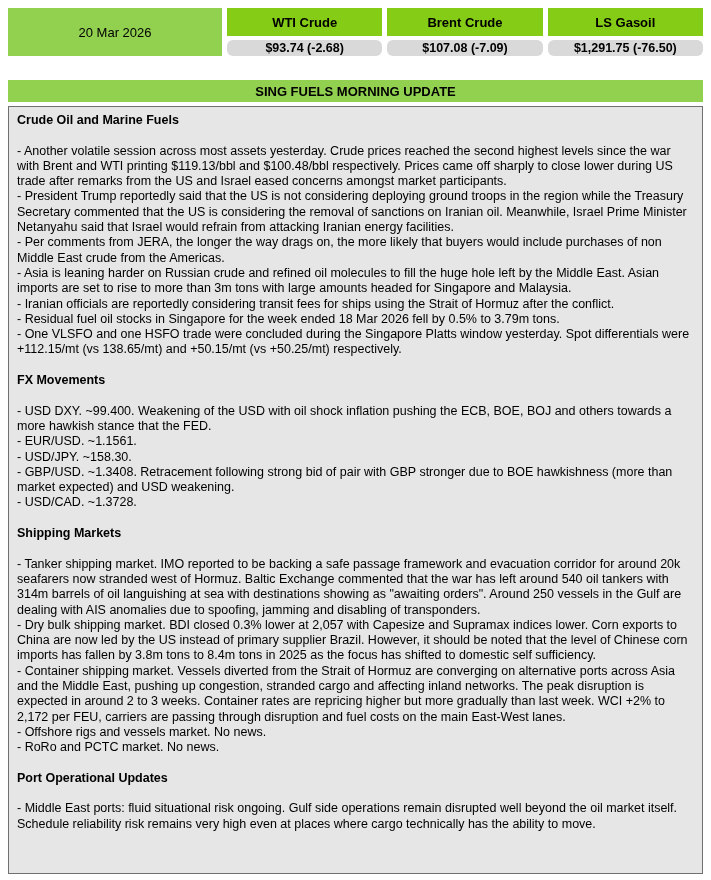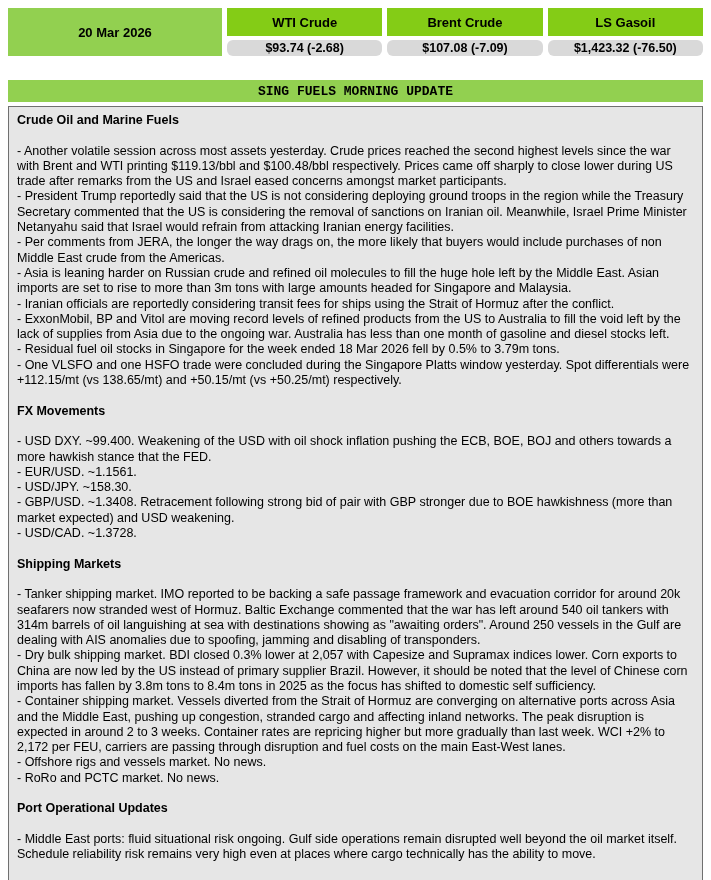--- a/index.html
+++ b/index.html
@@ -16,35 +16,34 @@
     display: grid;
     grid-template-columns: 214px 1fr 1fr 1fr;
     grid-template-rows: 28px 16px;
     column-gap: 5px;
     row-gap: 4px;
   }
   .cell { display: flex; align-items: center; justify-content: center; }
   .date-cell {
     grid-row: 1 / span 2;
     background: #92D050;
-    font-weight: bold;
+    font-weight: normal;
     font-size: 13px;
   }
   .label-cell { background: #84cc16; font-weight: bold; font-size: 13px; }
   .value-cell { background: #D9D9D9; font-weight: bold; font-size: 12.5px; border-radius: 6px; }
 
   
   .title-bar {
     margin-top: 24px;
     height: 22px;
     background: #92D050;
     display: flex; align-items: center; justify-content: center;
     font-weight: bold;
     font-size: 13px;
-    font-family: Liberation Mono, monospace;
   }
 
   
   .content-box {
     margin-top: 4px;
     background: #E6E6E6;
     border: 1px solid #707070;
     padding: 6px 8px 26px 8px;
     font-size: 12.5px;
     line-height: 15.3px;
@@ -63,36 +62,35 @@
 
   <div class="price-grid">
     <div class="cell date-cell">20 Mar 2026</div>
 
     <div class="cell label-cell">WTI Crude</div>
     <div class="cell label-cell">Brent Crude</div>
     <div class="cell label-cell">LS Gasoil</div>
 
     <div class="cell value-cell">$93.74 (-2.68)</div>
     <div class="cell value-cell">$107.08 (-7.09)</div>
-    <div class="cell value-cell">$1,423.32 (-76.50)</div>
+    <div class="cell value-cell">$1,291.75 (-76.50)</div>
   </div>
 
   <div class="title-bar">
     <span>SING FUELS MORNING UPDATE</span>
   </div>
 
   <div class="content-box">
       <div class="section-heading">Crude Oil and Marine Fuels</div>
       <div class="paragraph-group">
         <p class="bullet-paragraph">- Another volatile session across most assets yesterday. Crude prices reached the second highest levels since the war with Brent and WTI printing $119.13/bbl and $100.48/bbl respectively. Prices came off sharply to close lower during US trade after remarks from the US and Israel eased concerns amongst market participants.</p>
         <p class="bullet-paragraph">- President Trump reportedly said that the US is not considering deploying ground troops in the region while the Treasury Secretary commented that the US is considering the removal of sanctions on Iranian oil. Meanwhile, Israel Prime Minister Netanyahu said that Israel would refrain from attacking Iranian energy facilities.</p>
         <p class="bullet-paragraph">- Per comments from JERA, the longer the way drags on, the more likely that buyers would include purchases of non Middle East crude from the Americas.</p>
         <p class="bullet-paragraph">- Asia is leaning harder on Russian crude and refined oil molecules to fill the huge hole left by the Middle East. Asian imports are set to rise to more than 3m tons with large amounts headed for Singapore and Malaysia.</p>
         <p class="bullet-paragraph">- Iranian officials are reportedly considering transit fees for ships using the Strait of Hormuz after the conflict.</p>
-        <p class="bullet-paragraph">- ExxonMobil, BP and Vitol are moving record levels of refined products from the US to Australia to fill the void left by the lack of supplies from Asia due to the ongoing war. Australia has less than one month of gasoline and diesel stocks left.</p>
         <p class="bullet-paragraph">- Residual fuel oil stocks in Singapore for the week ended 18 Mar 2026 fell by 0.5% to 3.79m tons.</p>
         <p class="bullet-paragraph">- One VLSFO and one HSFO trade were concluded during the Singapore Platts window yesterday. Spot differentials were +112.15/mt (vs 138.65/mt) and +50.15/mt (vs +50.25/mt) respectively.</p>
       </div>
       <div class="section-heading">FX Movements</div>
       <div class="paragraph-group">
         <p class="bullet-paragraph">- USD DXY. ~99.400. Weakening of the USD with oil shock inflation pushing the ECB, BOE, BOJ and others towards a more hawkish stance that the FED.</p>
         <p class="bullet-paragraph">- EUR/USD. ~1.1561.</p>
         <p class="bullet-paragraph">- USD/JPY. ~158.30.</p>
         <p class="bullet-paragraph">- GBP/USD. ~1.3408. Retracement following strong bid of pair with GBP stronger due to BOE hawkishness (more than market expected) and USD weakening.</p>
         <p class="bullet-paragraph">- USD/CAD. ~1.3728.</p>

